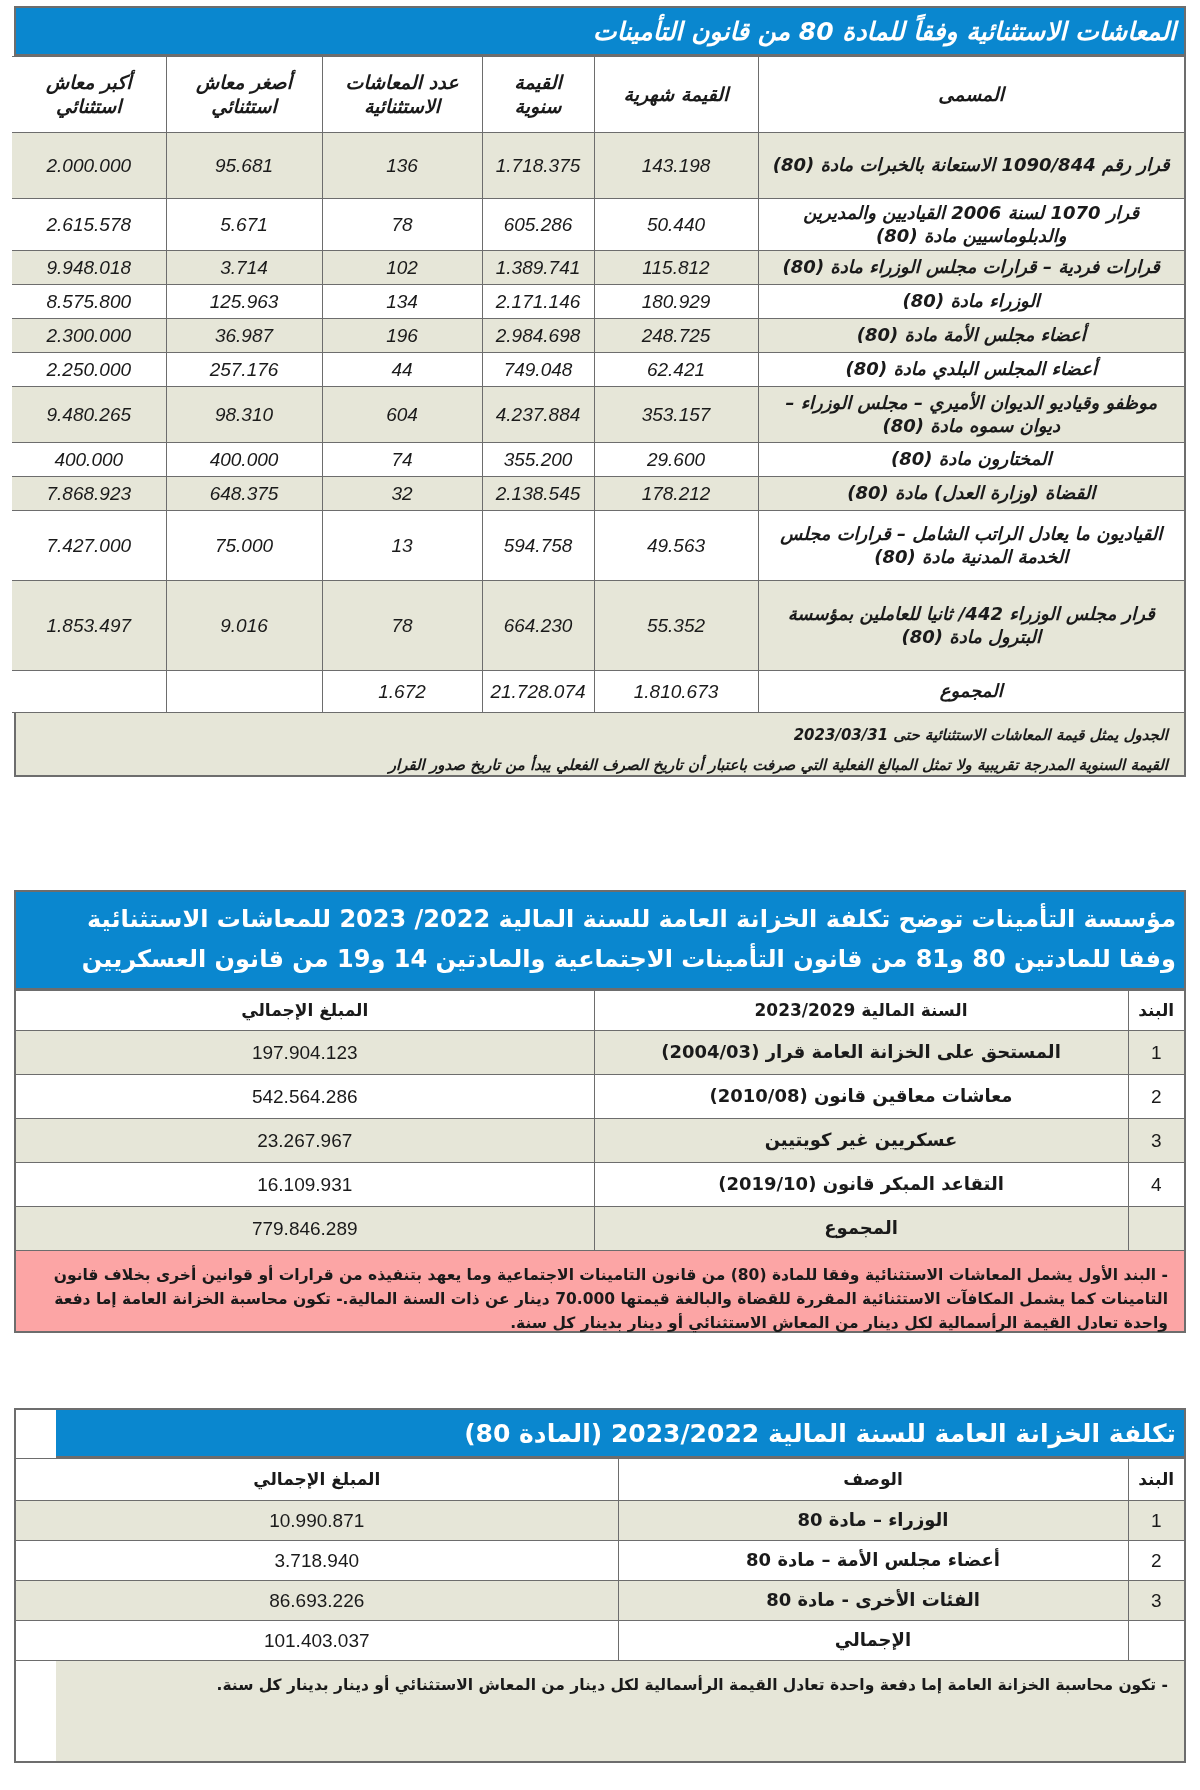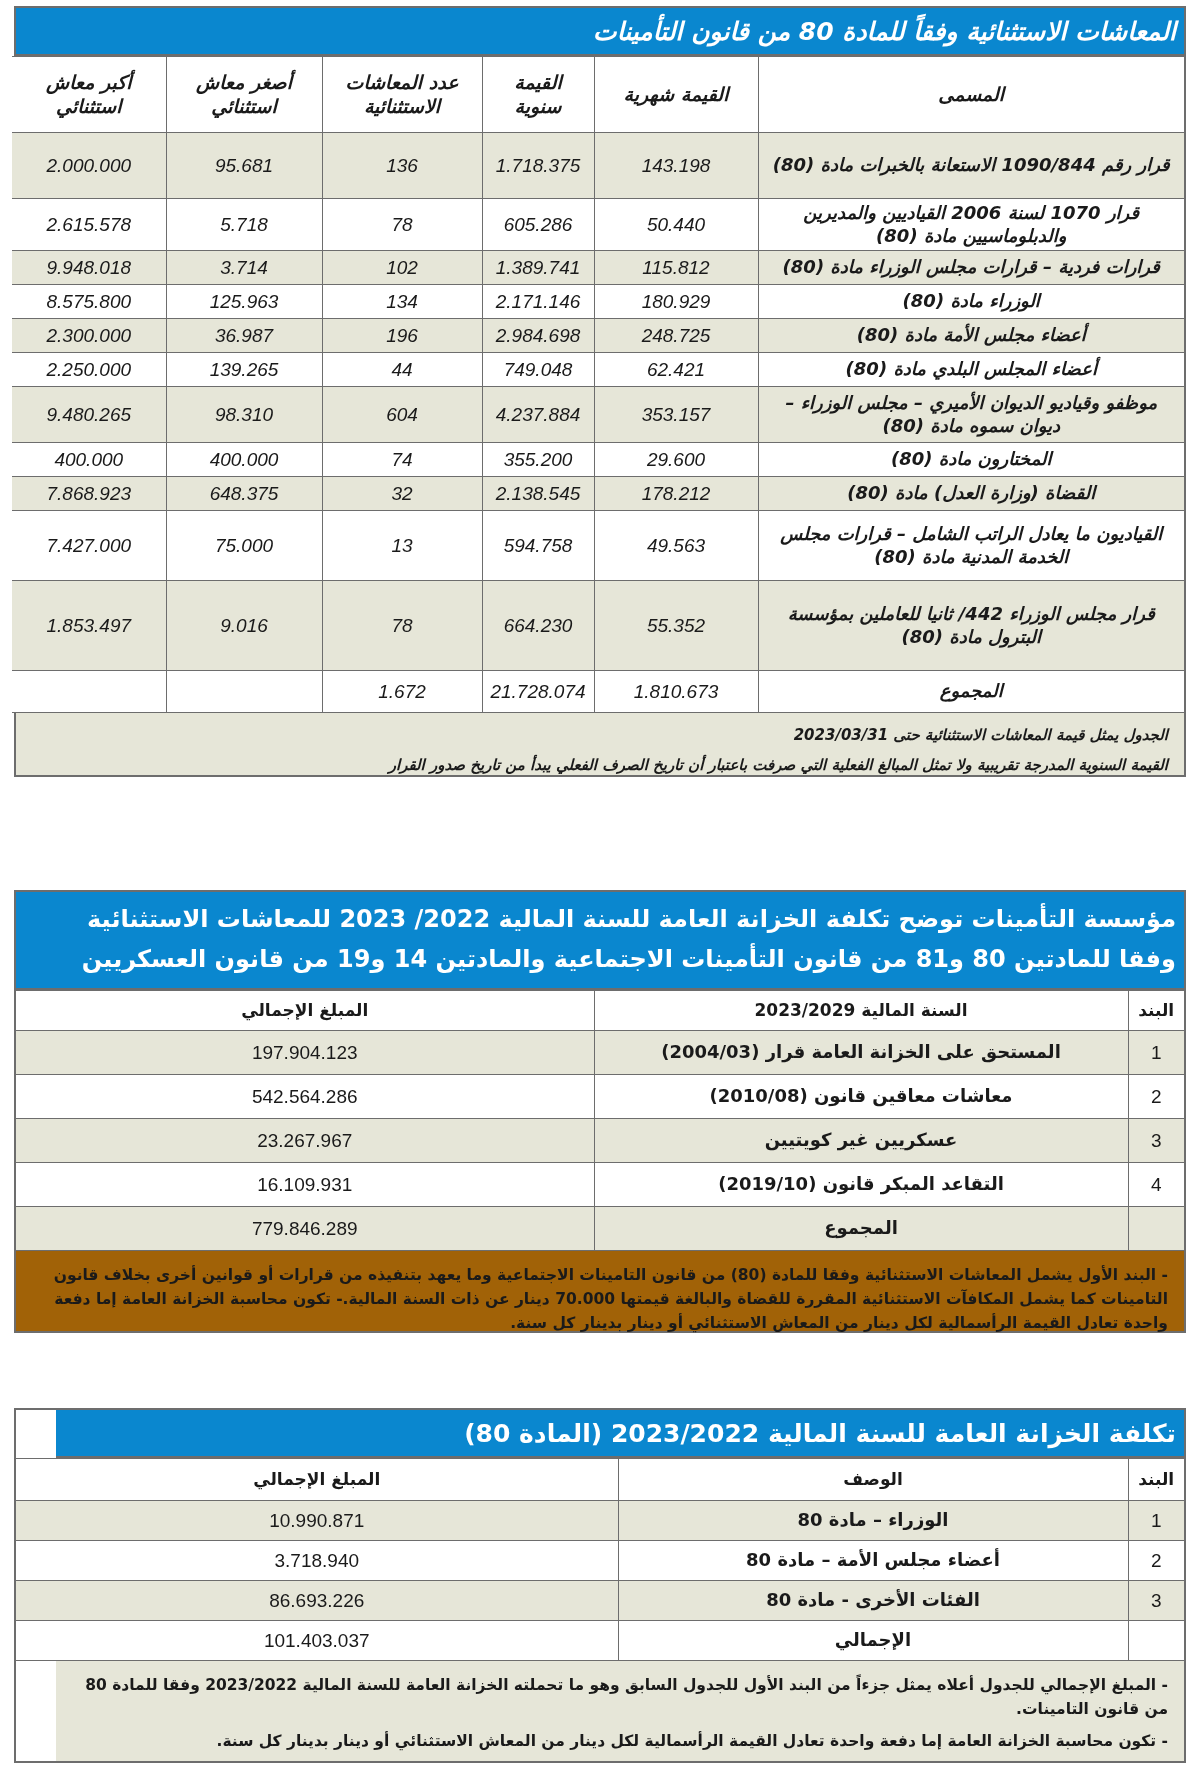--- a/index.html
+++ b/index.html
@@ -20,21 +20,21 @@
   .note p { margin: 8px; }
   
   #t1 { top: 6px; font-style: italic; }
   #t1 .title { height: 48px; font-size: 25px; align-items: flex-start; }
   #t1 th { height: 76px; }
   #t1 .note { background: #e6e6d8; height: 62px; font-size: 15px; line-height: 1.45; }
   
   #t2 { top: 890px; }
   #t2 .title { height: 98px; font-size: 24px; line-height: 1.65; align-items: flex-start; }
   #t2 th { height: 40px; font-size: 17px; }
-  #t2 .note { background: #a16207; height: 80px; font-size: 15.5px; line-height: 1.55; }
+  #t2 .note { background: #fca5a5; height: 80px; font-size: 15.5px; line-height: 1.55; }
   
   #t3 { top: 1408px; padding-left: 40px; }
   #t3 .title { height: 48px; font-size: 25px; align-items: flex-start; }
   #t3 th { height: 42px; font-size: 17px; }
   #t3 .note { background: #e6e6d8; height: 100px; font-size: 15.5px; line-height: 1.55; }
 </style>
 </head>
 <body>
 
 <div class="block" id="t1">
@@ -67,21 +67,21 @@
           <td class="num">1.718.375</td>
           <td class="num">136</td>
           <td class="num">95.681</td>
           <td class="num">2.000.000</td>
         </tr>
         <tr class="white" style="height: 52px;">
           <td class="name">قرار 1070 لسنة 2006 القياديين والمديرين والدبلوماسيين مادة (80)</td>
           <td class="num">50.440</td>
           <td class="num">605.286</td>
           <td class="num">78</td>
-          <td class="num">5.718</td>
+          <td class="num">5.671</td>
           <td class="num">2.615.578</td>
         </tr>
         <tr class="shade" style="height: 34px;">
           <td class="name">قرارات فردية – قرارات مجلس الوزراء مادة (80)</td>
           <td class="num">115.812</td>
           <td class="num">1.389.741</td>
           <td class="num">102</td>
           <td class="num">3.714</td>
           <td class="num">9.948.018</td>
         </tr>
@@ -99,21 +99,21 @@
           <td class="num">2.984.698</td>
           <td class="num">196</td>
           <td class="num">36.987</td>
           <td class="num">2.300.000</td>
         </tr>
         <tr class="white" style="height: 34px;">
           <td class="name">أعضاء المجلس البلدي مادة (80)</td>
           <td class="num">62.421</td>
           <td class="num">749.048</td>
           <td class="num">44</td>
-          <td class="num">139.265</td>
+          <td class="num">257.176</td>
           <td class="num">2.250.000</td>
         </tr>
         <tr class="shade" style="height: 56px;">
           <td class="name">موظفو وقياديو الديوان الأميري – مجلس الوزراء – ديوان سموه مادة (80)</td>
           <td class="num">353.157</td>
           <td class="num">4.237.884</td>
           <td class="num">604</td>
           <td class="num">98.310</td>
           <td class="num">9.480.265</td>
         </tr>
@@ -250,16 +250,15 @@
           <td class="num">86.693.226</td>
         </tr>
         <tr class="white" style="height: 40px;">
           <td class="num"></td>
           <td class="name">الإجمالي</td>
           <td class="num">101.403.037</td>
         </tr>
       </tbody>
   </table>
   <div class="note">
-    <p>- المبلغ الإجمالي للجدول أعلاه يمثل جزءاً من البند الأول للجدول السابق وهو ما تحملته الخزانة العامة للسنة المالية 2023/2022 وفقا للمادة 80 من قانون التامينات.</p>
     <p>- تكون محاسبة الخزانة العامة إما دفعة واحدة تعادل القيمة الرأسمالية لكل دينار من المعاش الاستثنائي أو دينار بدينار كل سنة.</p>
   </div>
 </div>
 
 </body></html>

